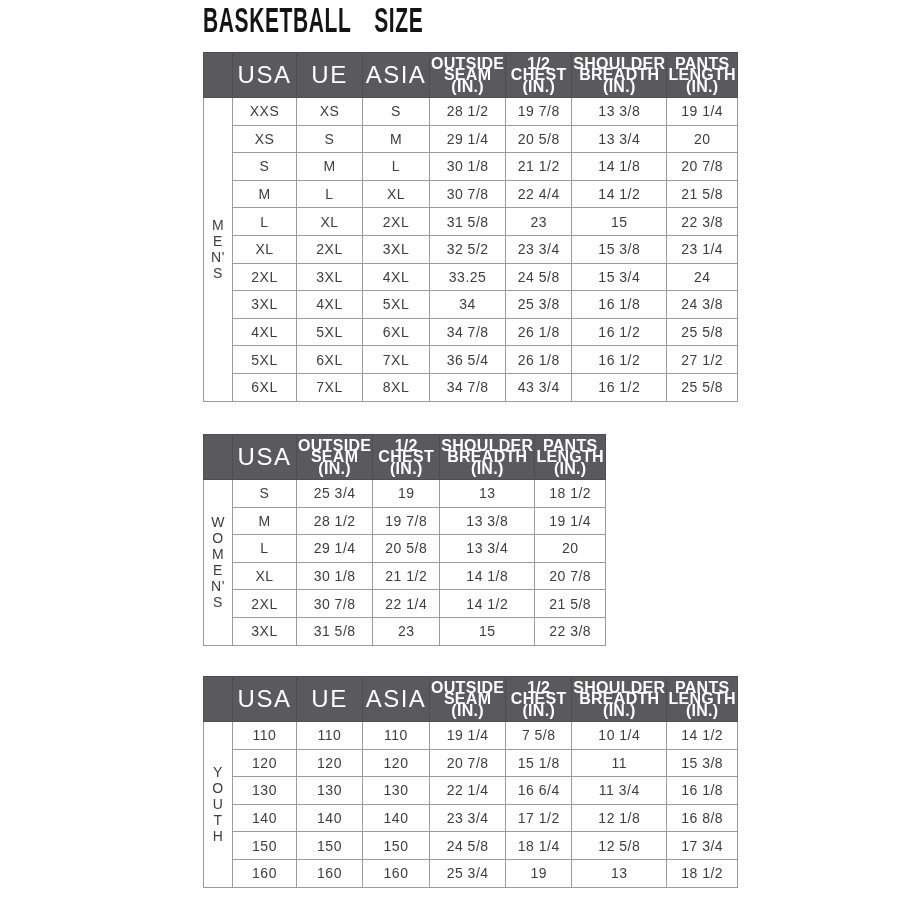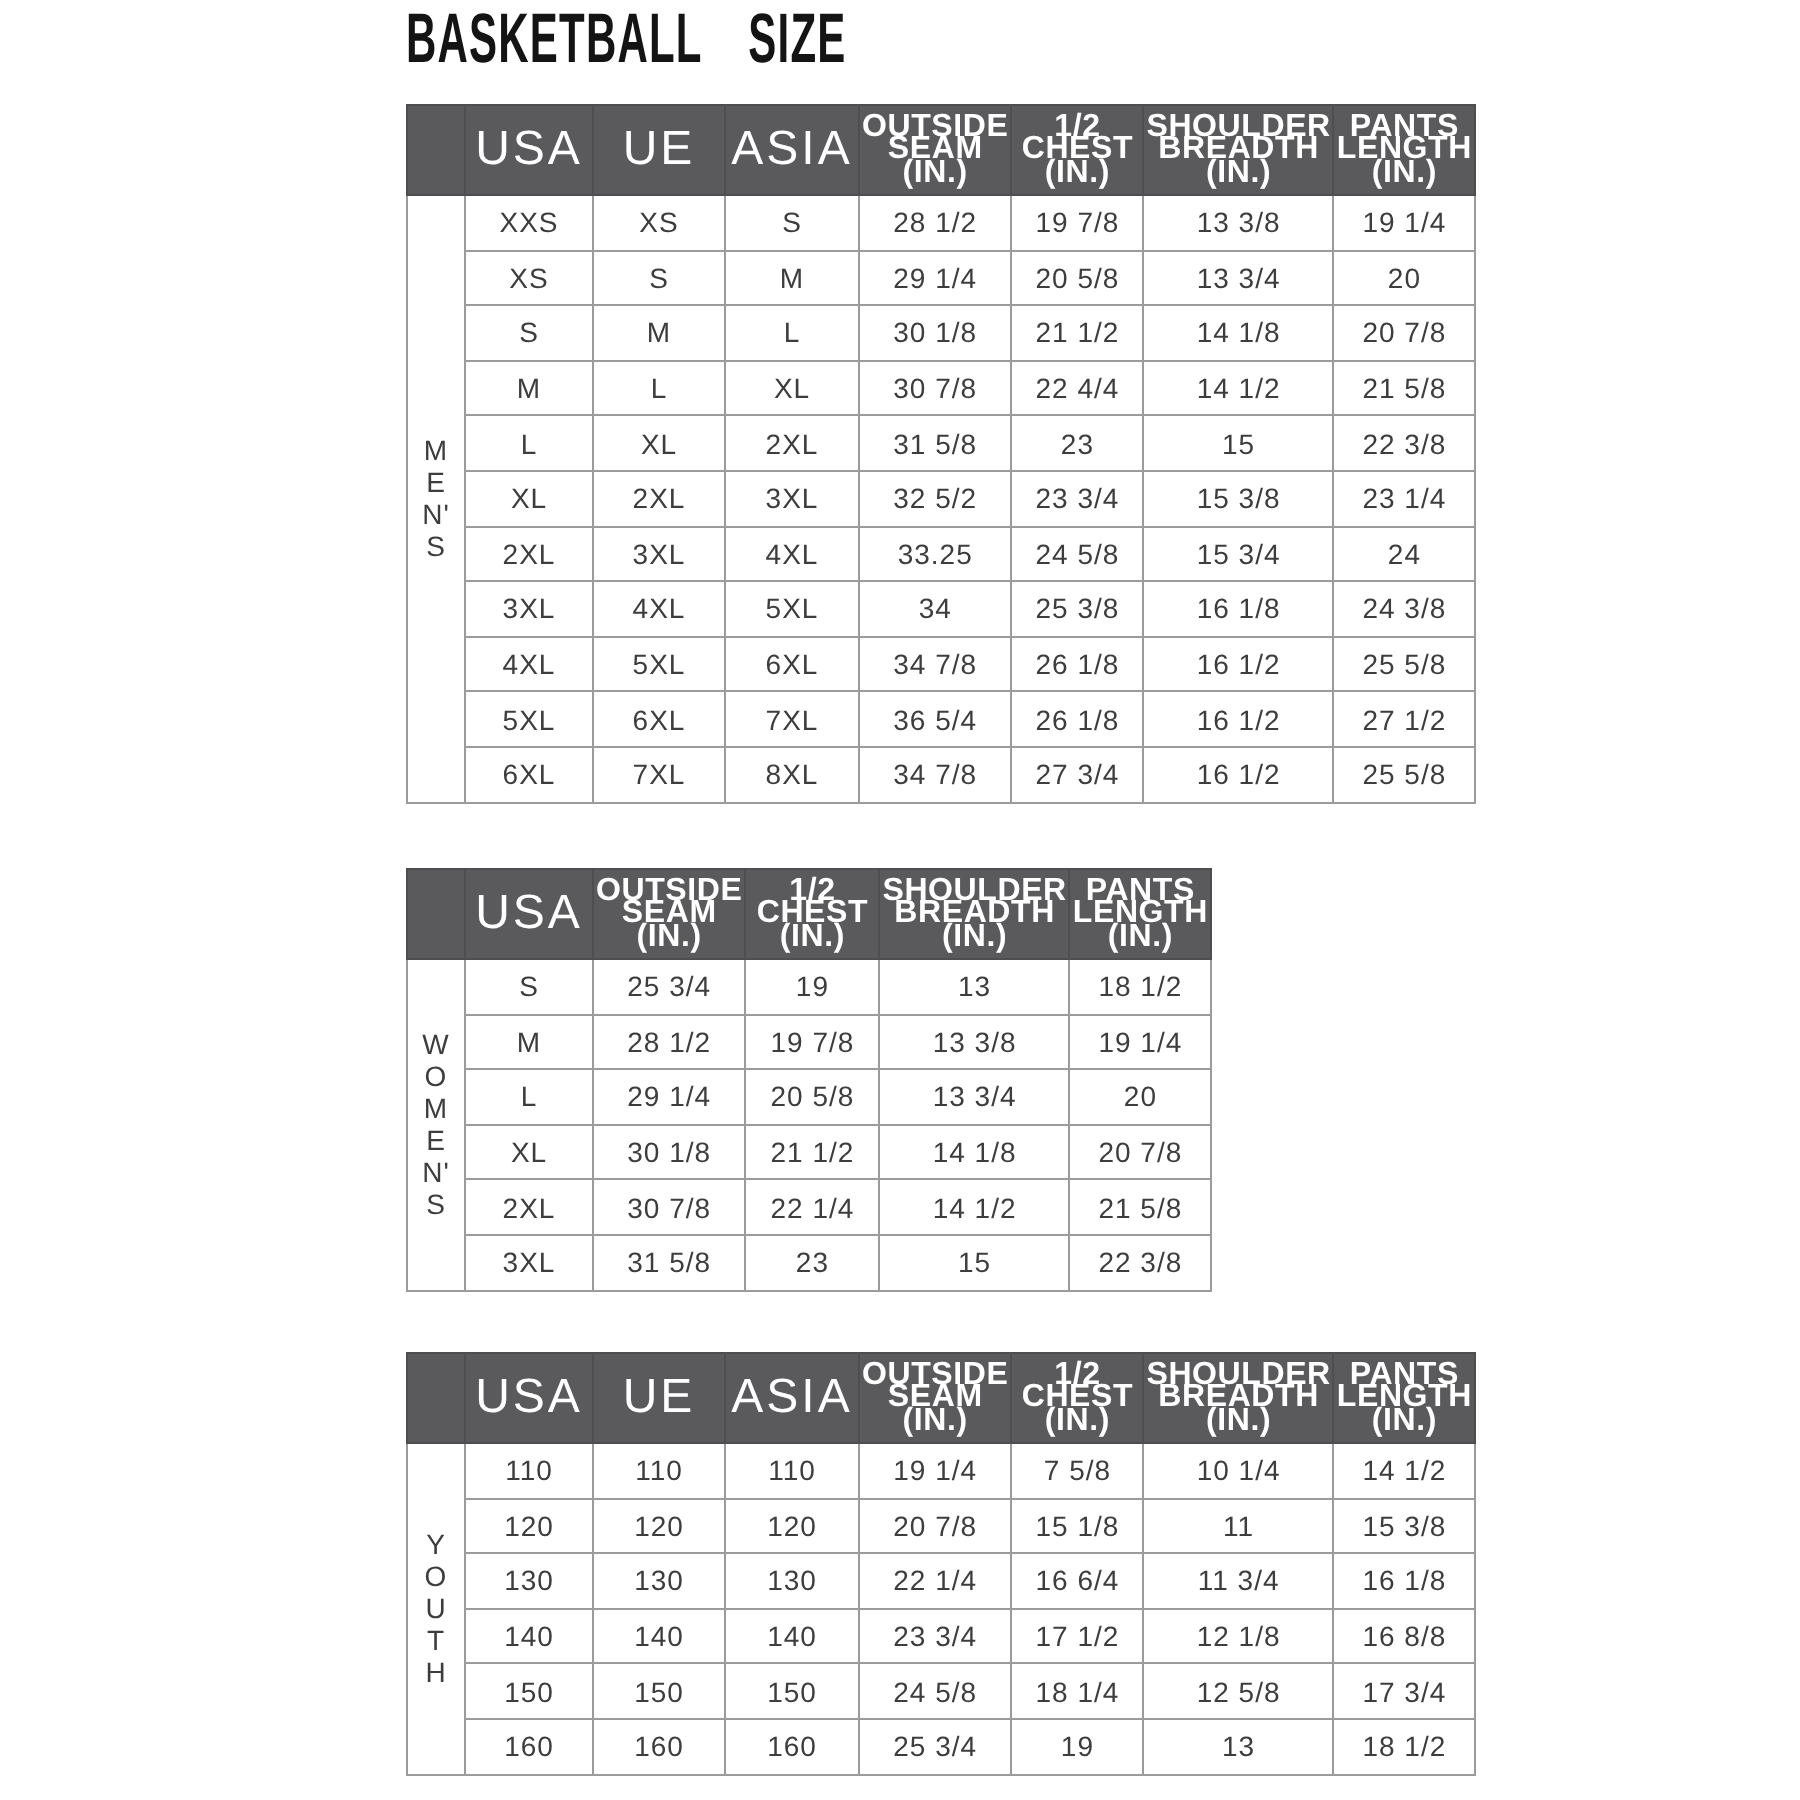--- a/index.html
+++ b/index.html
@@ -194,21 +194,21 @@
             <td>36 5/4</td>
             <td>26 1/8</td>
             <td>16 1/2</td>
             <td>27 1/2</td>
           </tr>
           <tr>
             <td>6XL</td>
             <td>7XL</td>
             <td>8XL</td>
             <td>34 7/8</td>
-            <td>27 3/4</td>
+            <td>43 3/4</td>
             <td>16 1/2</td>
             <td>25 5/8</td>
           </tr>
         </tbody>
       </table>
     </div>
   <div class="size-table-host t-womens">
       <table class="size-table">
         <colgroup>
           <col style="width: 29px;">

